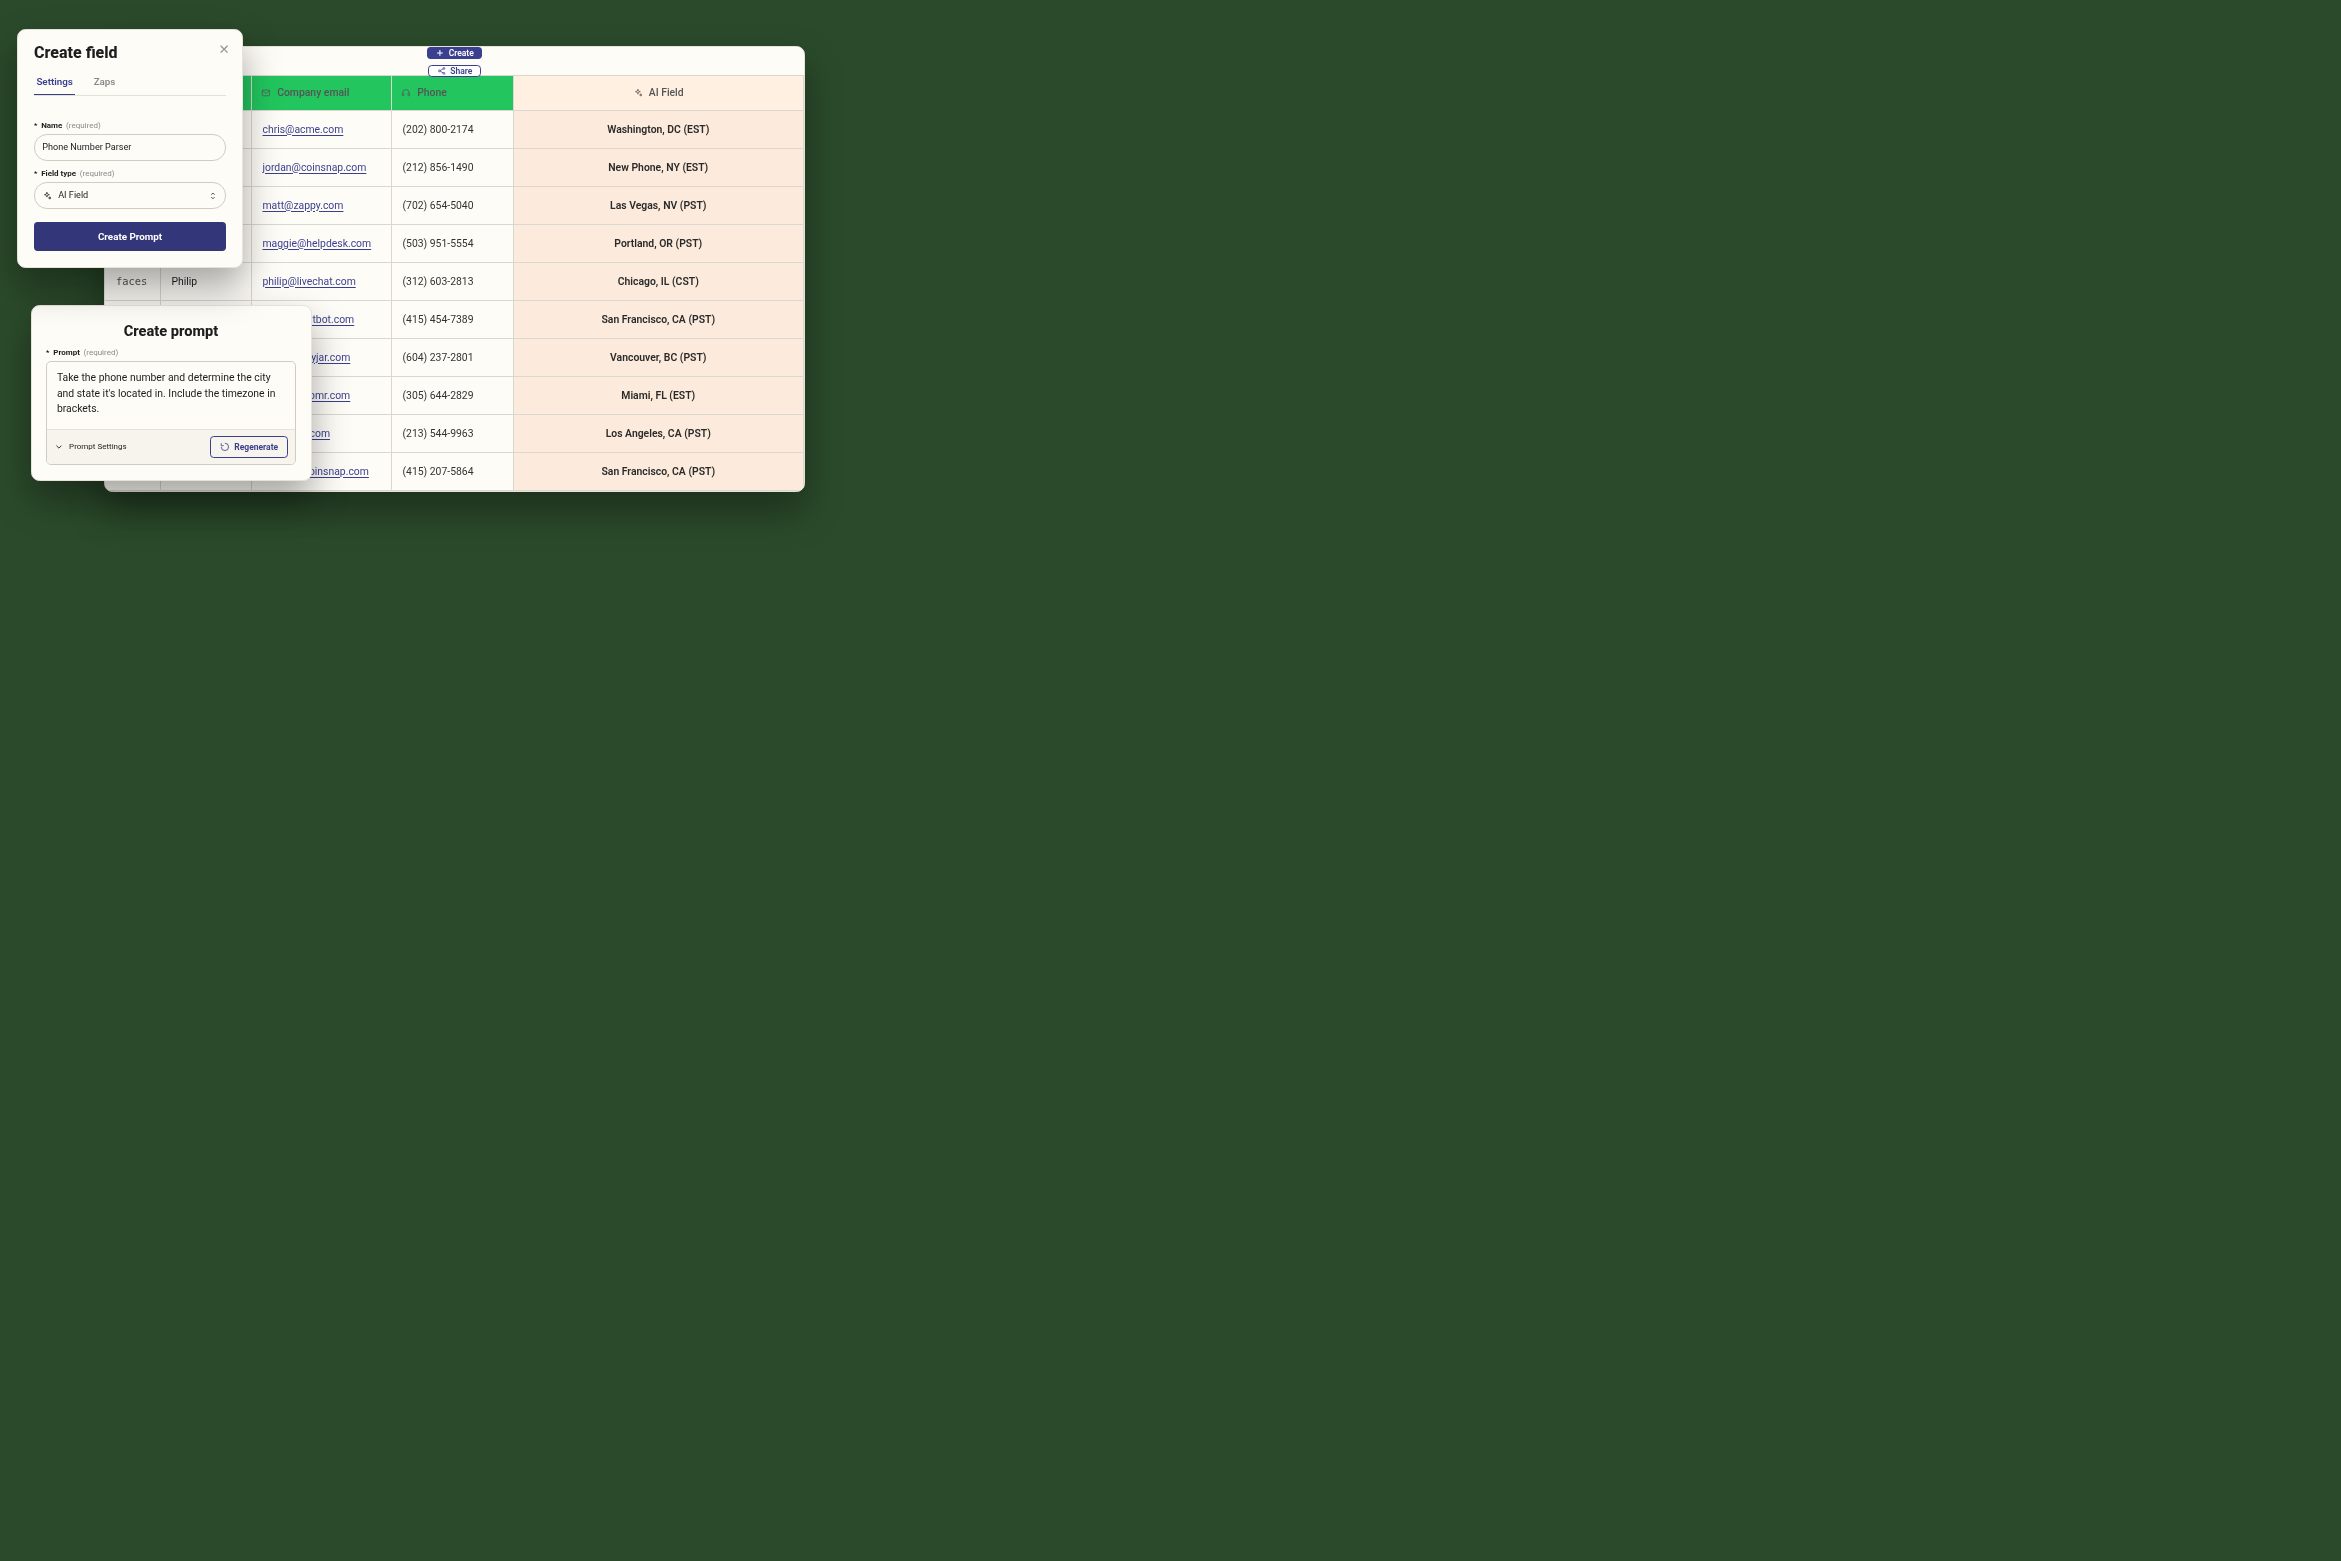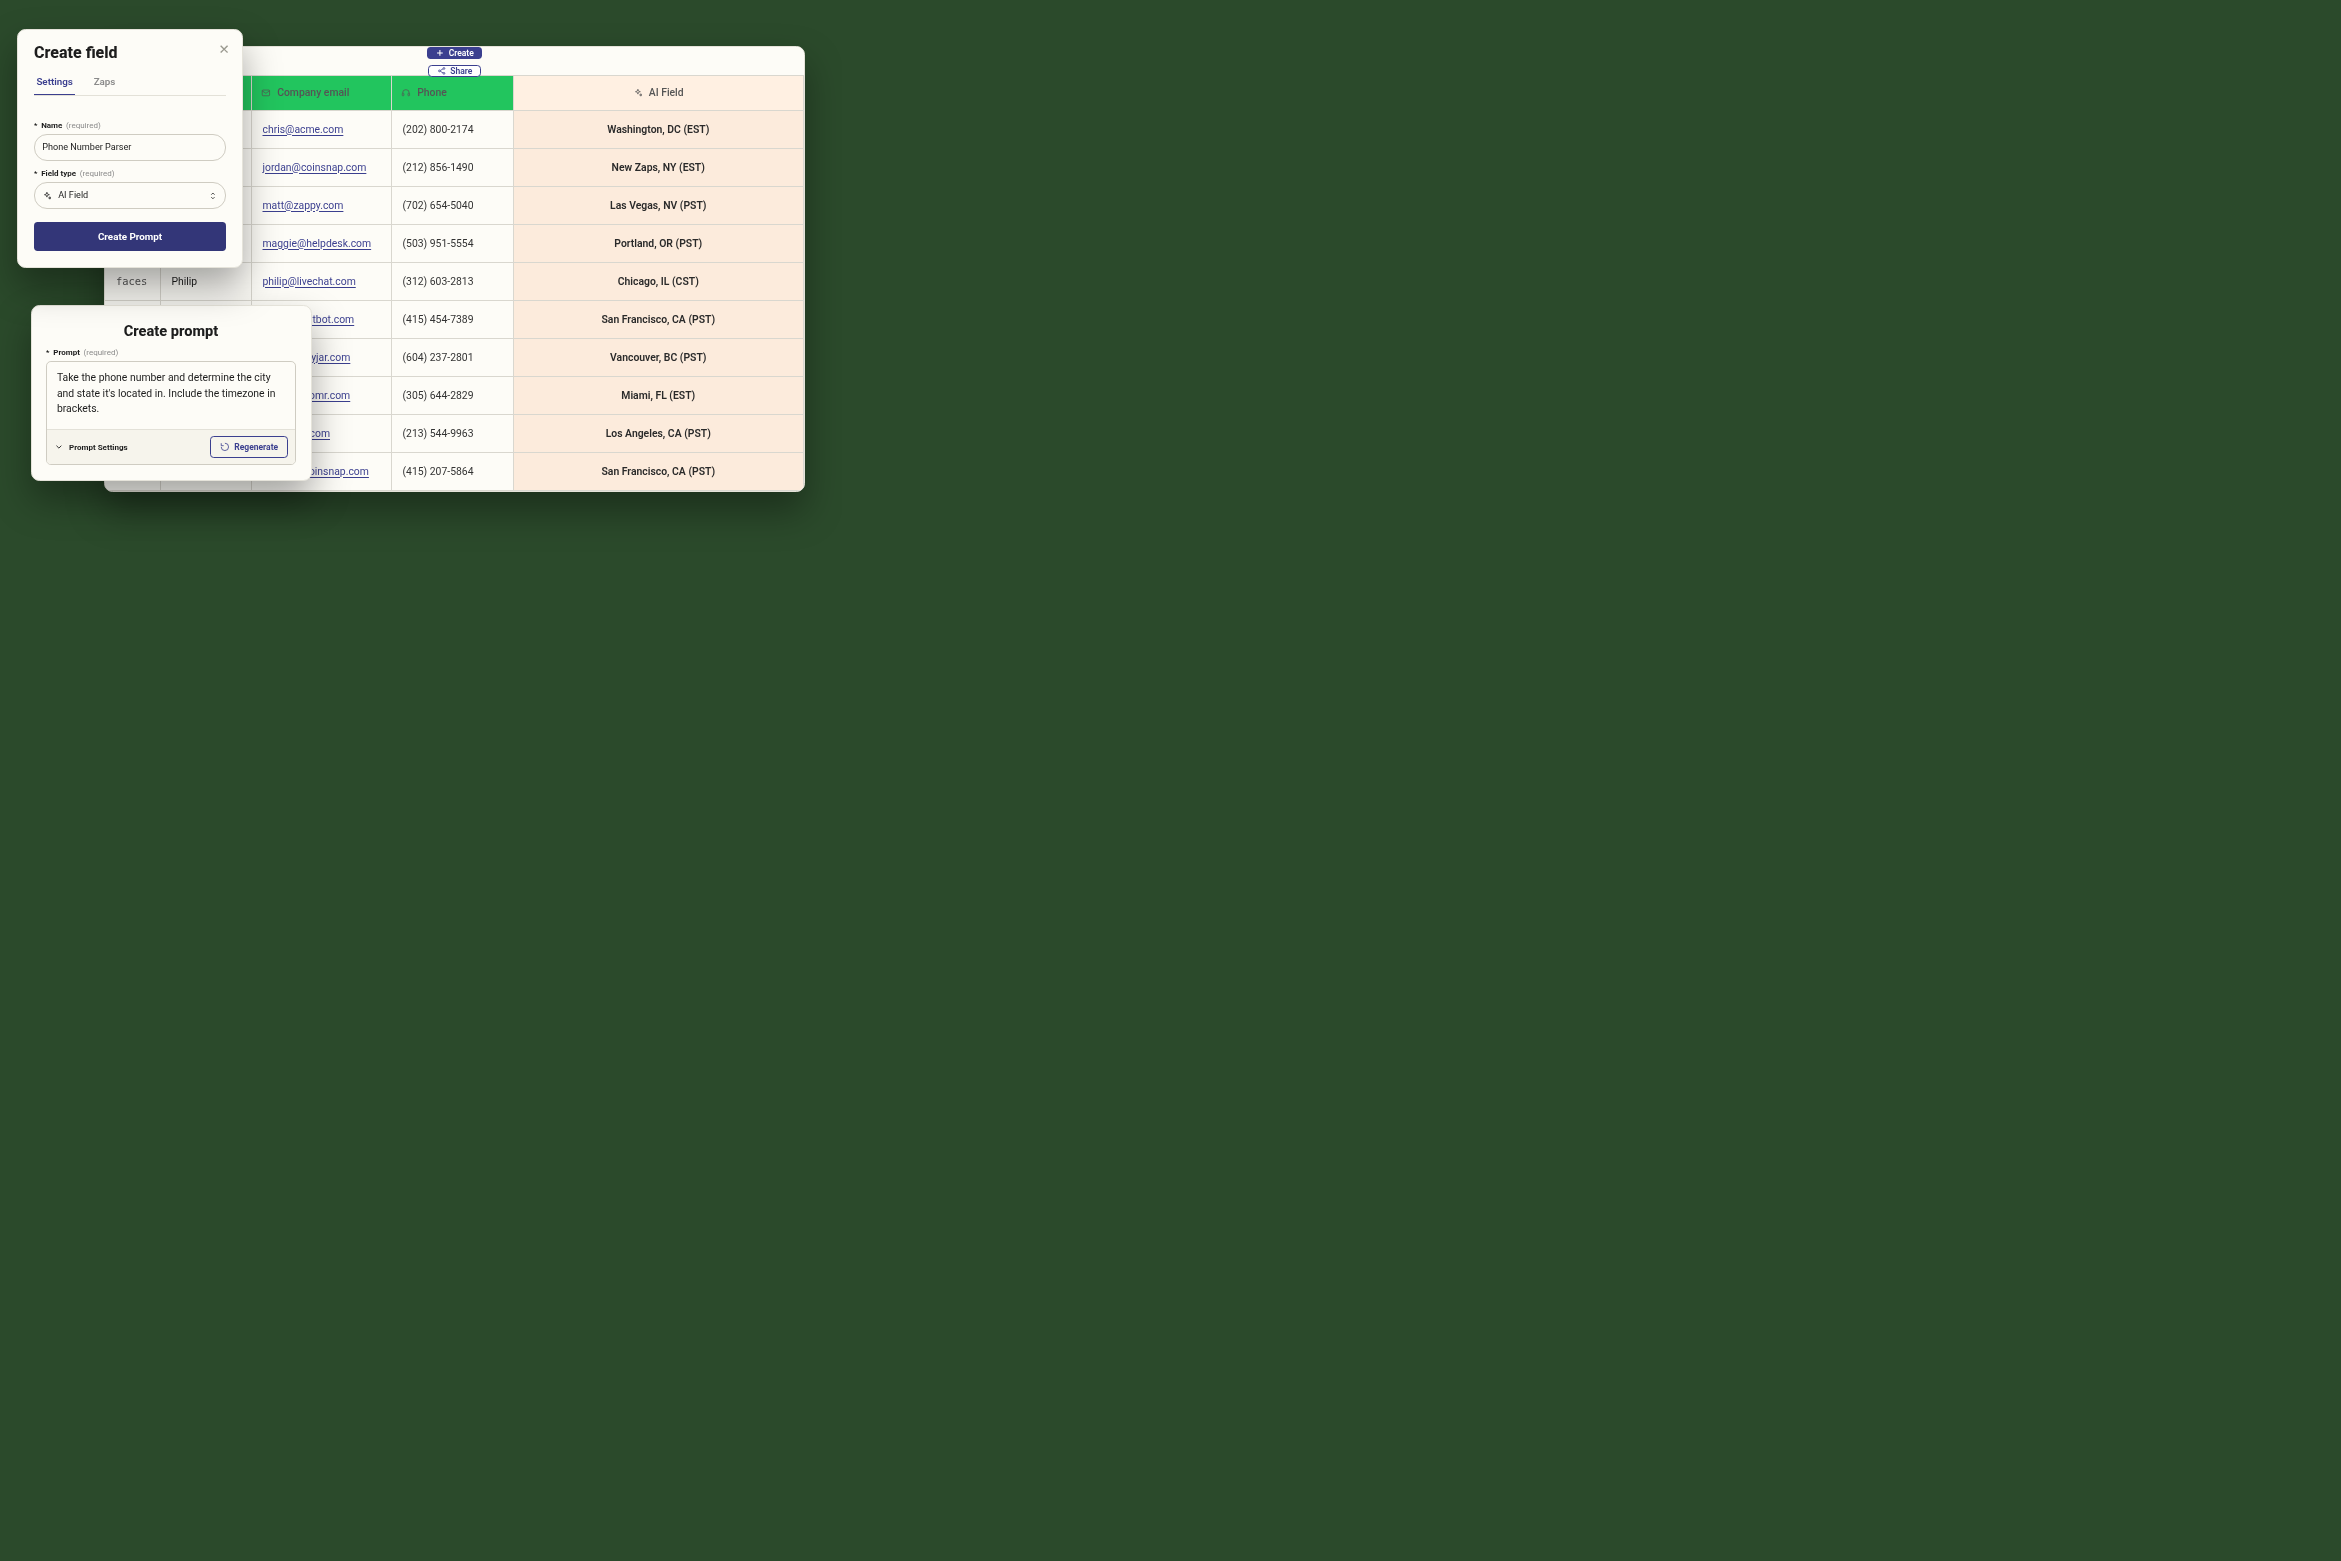--- a/index.html
+++ b/index.html
@@ -153,21 +153,21 @@
     border:0.6px solid #cfccc2;border-radius:4.9px;background:var(--cream);
     overflow:hidden;
   }
   .prompt-text{
     padding:8.5px 9.8px;font-size:10.4px;line-height:1.45;min-height:67px;
   }
   .prompt-footer{
     display:flex;align-items:center;justify-content:space-between;
     padding:6.1px 7.3px;border-top:0.6px solid #e3e1d8;background:#f6f4ec;
   }
-  .ps-toggle{display:flex;align-items:center;gap:4.9px;font-size:8px;font-weight:700;cursor:pointer;}
+  .ps-toggle{display:flex;gap:4.9px;font-size:8px;font-weight:400;cursor:pointer;}
   .regen{
     display:inline-flex;align-items:center;gap:4.9px;
     border:0.9px solid var(--indigo);color:var(--indigo);
     background:transparent;border-radius:3.7px;height:22px;padding:0 8.5px;
     font-weight:700;font-size:8.5px;cursor:pointer;
   }
 
   
   .ic{display:inline-flex;width:9.8px;height:9.8px;}
   .ic svg{width:100%;height:100%;}
@@ -264,21 +264,21 @@
           <td>Chris</td>
           <td class="email"><a href="#">chris@acme.com</a></td>
           <td class="phone">(202) 800-2174</td>
           <td class="ai">Washington, DC (EST)</td>
         </tr>
         <tr>
           <td class="peek">himp</td>
           <td>Carla</td>
           <td class="email"><a href="#">jordan@coinsnap.com</a></td>
           <td class="phone">(212) 856-1490</td>
-          <td class="ai">New Zaps, NY (EST)</td>
+          <td class="ai">New Phone, NY (EST)</td>
         </tr>
         <tr>
           <td class="peek">faces</td>
           <td>Matt</td>
           <td class="email"><a href="#">matt@zappy.com</a></td>
           <td class="phone">(702) 654-5040</td>
           <td class="ai">Las Vegas, NV (PST)</td>
         </tr>
         <tr>
           <td class="peek">force</td>

